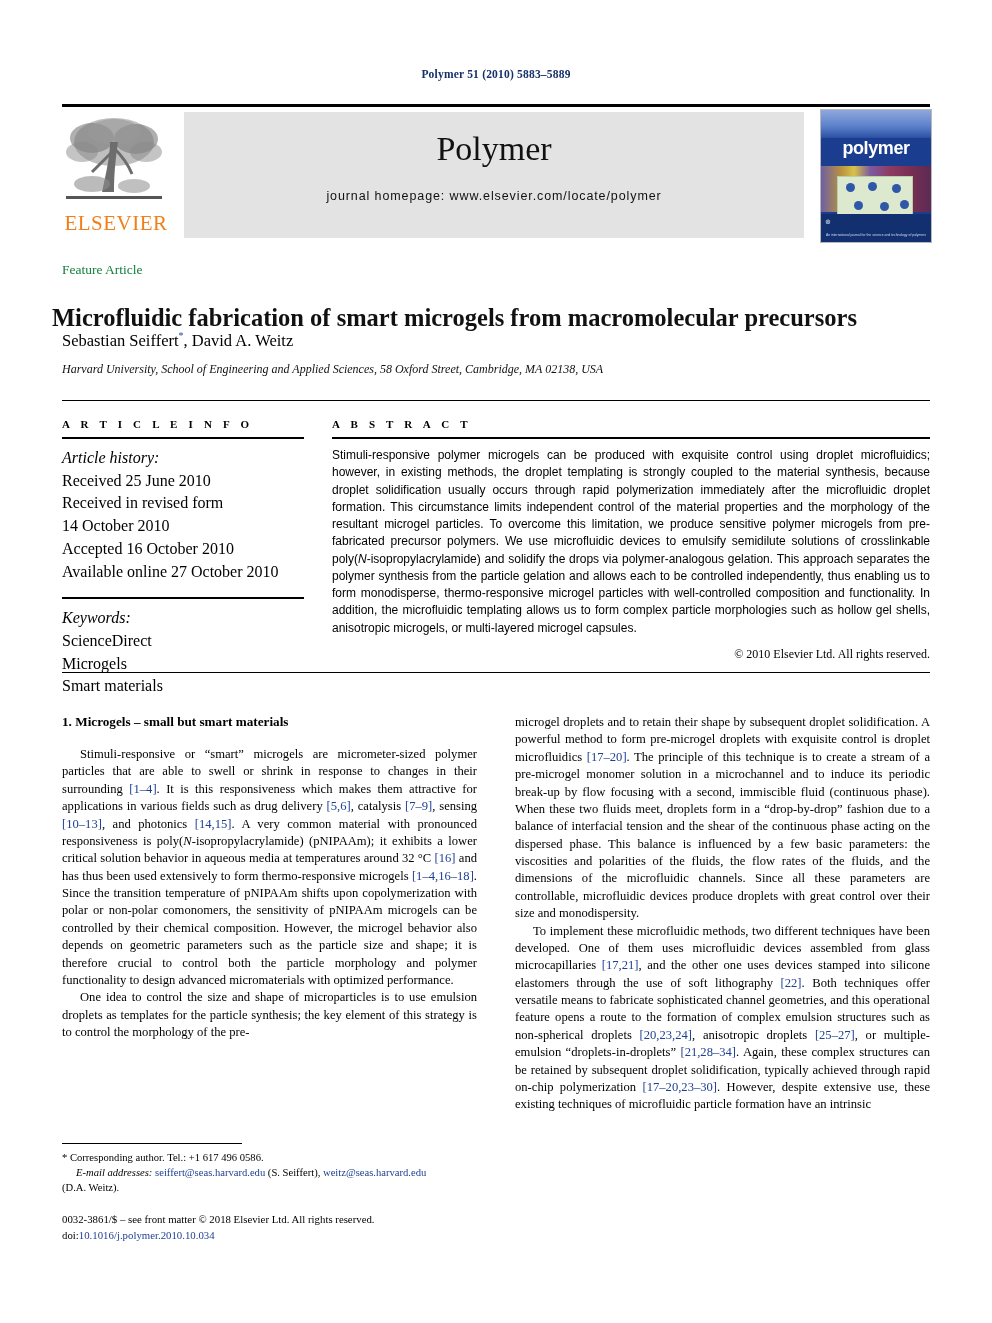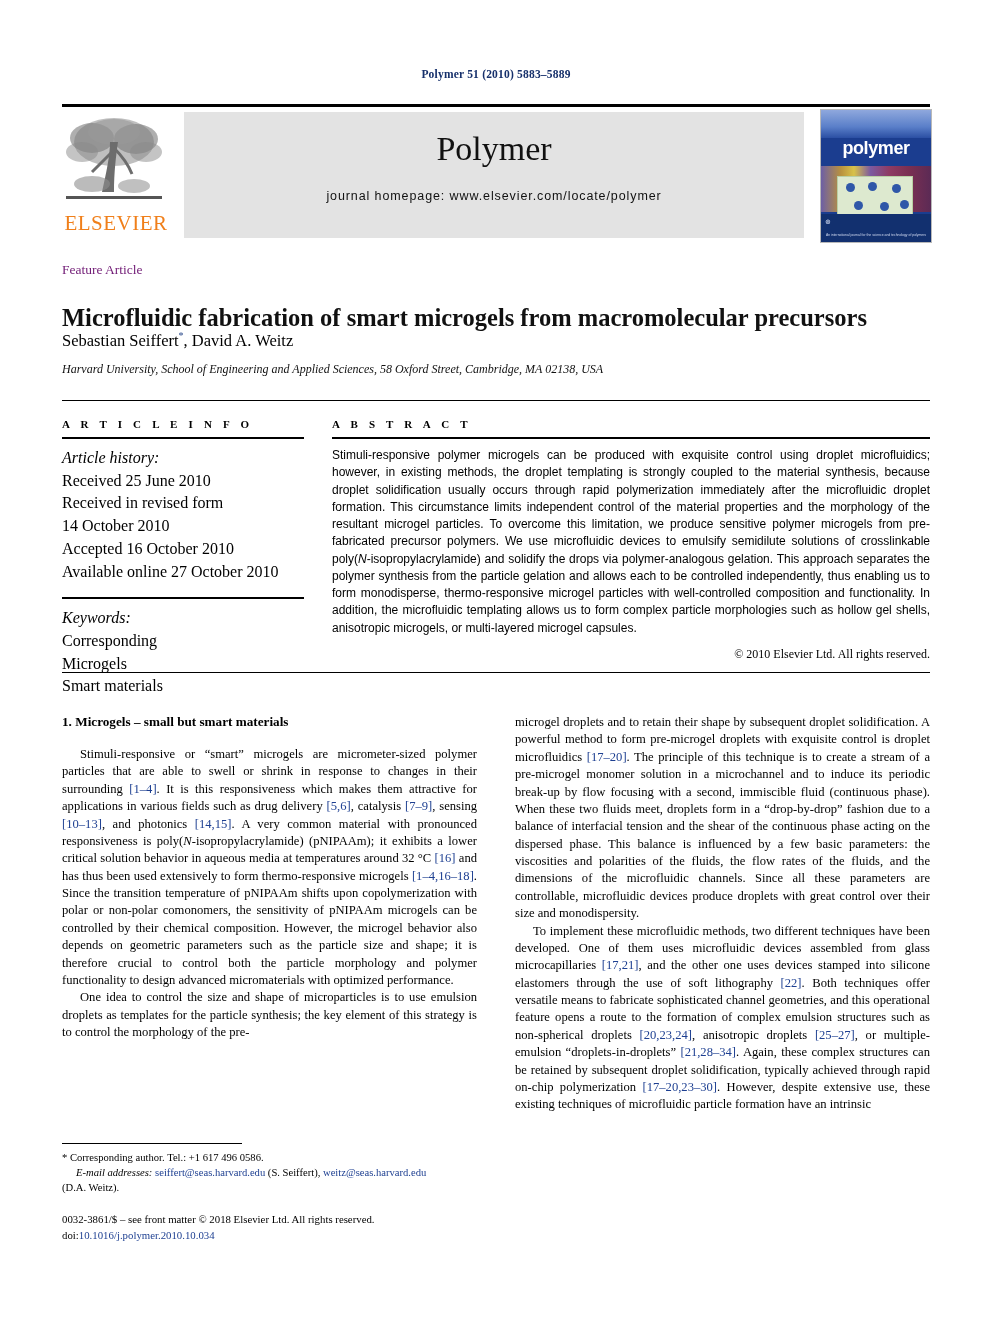--- a/index.html
+++ b/index.html
@@ -175,26 +175,26 @@
     font-size: 7px;
   }
 
   
   .feature-label {
     position: absolute;
     top: 262px;
     left: 62px;
     font-size: 13.5px;
     font-family: "Liberation Serif", serif;
-    color: #701a75;
+    color: #15803d;
   }
   .article-title {
     position: absolute;
     top: 288px;
-    left: 62px;
+    left: 52px;
     width: 880px;
     font-size: 24.5px;
     font-family: "Liberation Serif", serif;
     color: #111;
     line-height: 1.18;
   }
   .authors {
     position: absolute;
     top: 330px;
     left: 62px;
@@ -422,21 +422,21 @@
         <i>Article history:</i><br>
         <span>Received 25 June 2010</span><br>
         <span>Received in revised form</span><br>
         <span>14 October 2010</span><br>
         <span>Accepted 16 October 2010</span><br>
         <span>Available online 27 October 2010</span>
       </div>
       <div class="info-gap-rule"></div>
       <div class="info-block">
         <i>Keywords:</i><br>
-        <span>Corresponding</span><br>
+        <span>ScienceDirect</span><br>
         <span>Microgels</span><br>
         <span>Smart materials</span>
       </div>
     </div>
 
     <div class="abs-col">
       <div class="sec-head">A B S T R A C T</div>
       <div class="sec-rule"></div>
       <div class="abstract-text">Stimuli-responsive polymer microgels can be produced with exquisite control using droplet microfluidics; however, in existing methods, the droplet templating is strongly coupled to the material synthesis, because droplet solidification usually occurs through rapid polymerization immediately after the microfluidic droplet formation. This circumstance limits independent control of the material properties and the morphology of the resultant microgel particles. To overcome this limitation, we produce sensitive polymer microgels from pre-fabricated precursor polymers. We use microfluidic devices to emulsify semidilute solutions of crosslinkable poly(<i>N</i>-isopropylacrylamide) and solidify the drops via polymer-analogous gelation. This approach separates the polymer synthesis from the particle gelation and allows each to be controlled independently, thus enabling us to form monodisperse, thermo-responsive microgel particles with well-controlled composition and functionality. In addition, the microfluidic templating allows us to form complex particle morphologies such as hollow gel shells, anisotropic microgels, or multi-layered microgel capsules.</div>
       <div class="copyright-line">© 2010 Elsevier Ltd. All rights reserved.</div>

